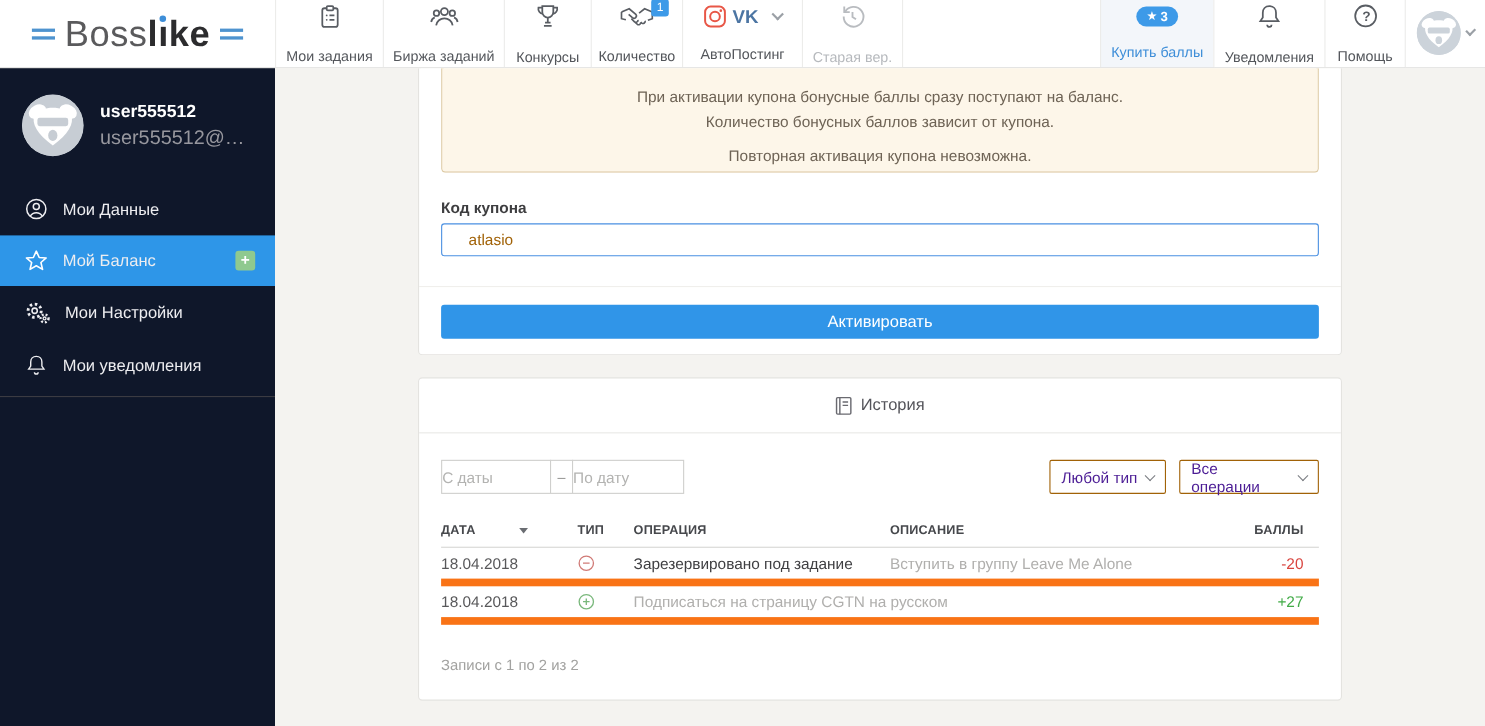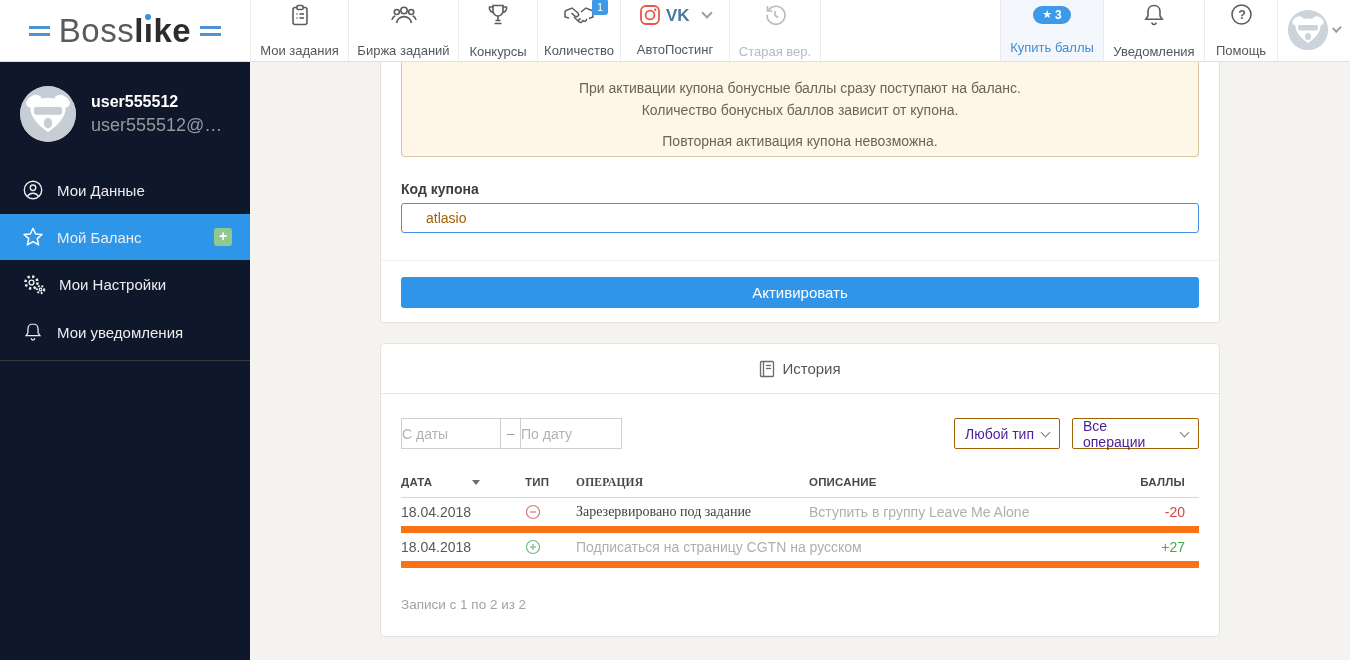--- a/index.html
+++ b/index.html
@@ -89,21 +89,21 @@
   .dd-ops { margin-left:12px; width:127px; }
   .dd .chev { width:7px; height:7px; border-color:#7a7d82; border-width:1.5px; margin-top:-3px; }
 
   .table { position:absolute; left:20px; right:20px; top:123px; }
   .t-row { display:flex; align-items:center; }
   .t-head { height:31px; border-bottom:1px solid #d6d6d4; font-size:11.5px; font-weight:700;
     color:#46484c; letter-spacing:.2px; }
   .t-data { height:35px; border-bottom:7px solid #f97316; font-size:14px; }
   .c-date { width:118px; display:flex; align-items:center; }
   .c-type { width:57px; padding-left:6px; }
-  .c-op { width:233px;font-family:Liberation Serif, serif; }
+  .c-op { width:233px; }
   .c-desc { flex:1; }
   .c-pts { width:80px; text-align:right; padding-right:14px; }
   .sort-caret { width:0; height:0; border-left:4px solid transparent; border-right:4px solid transparent;
     border-top:5px solid #6a6d72; margin-left:40px; }
   .t-data .c-date { color:#58585a; }
   .t-data .c-op { color:#3f3f42; }
   .t-data .c-desc { color:#b0afad; }
   .pts-neg { color:#d9453f; }
   .pts-pos { color:#41ab47; }
   .hist-footer { position:absolute; left:20px; top:253px; font-size:13.5px; color:#a2a2a0; }

